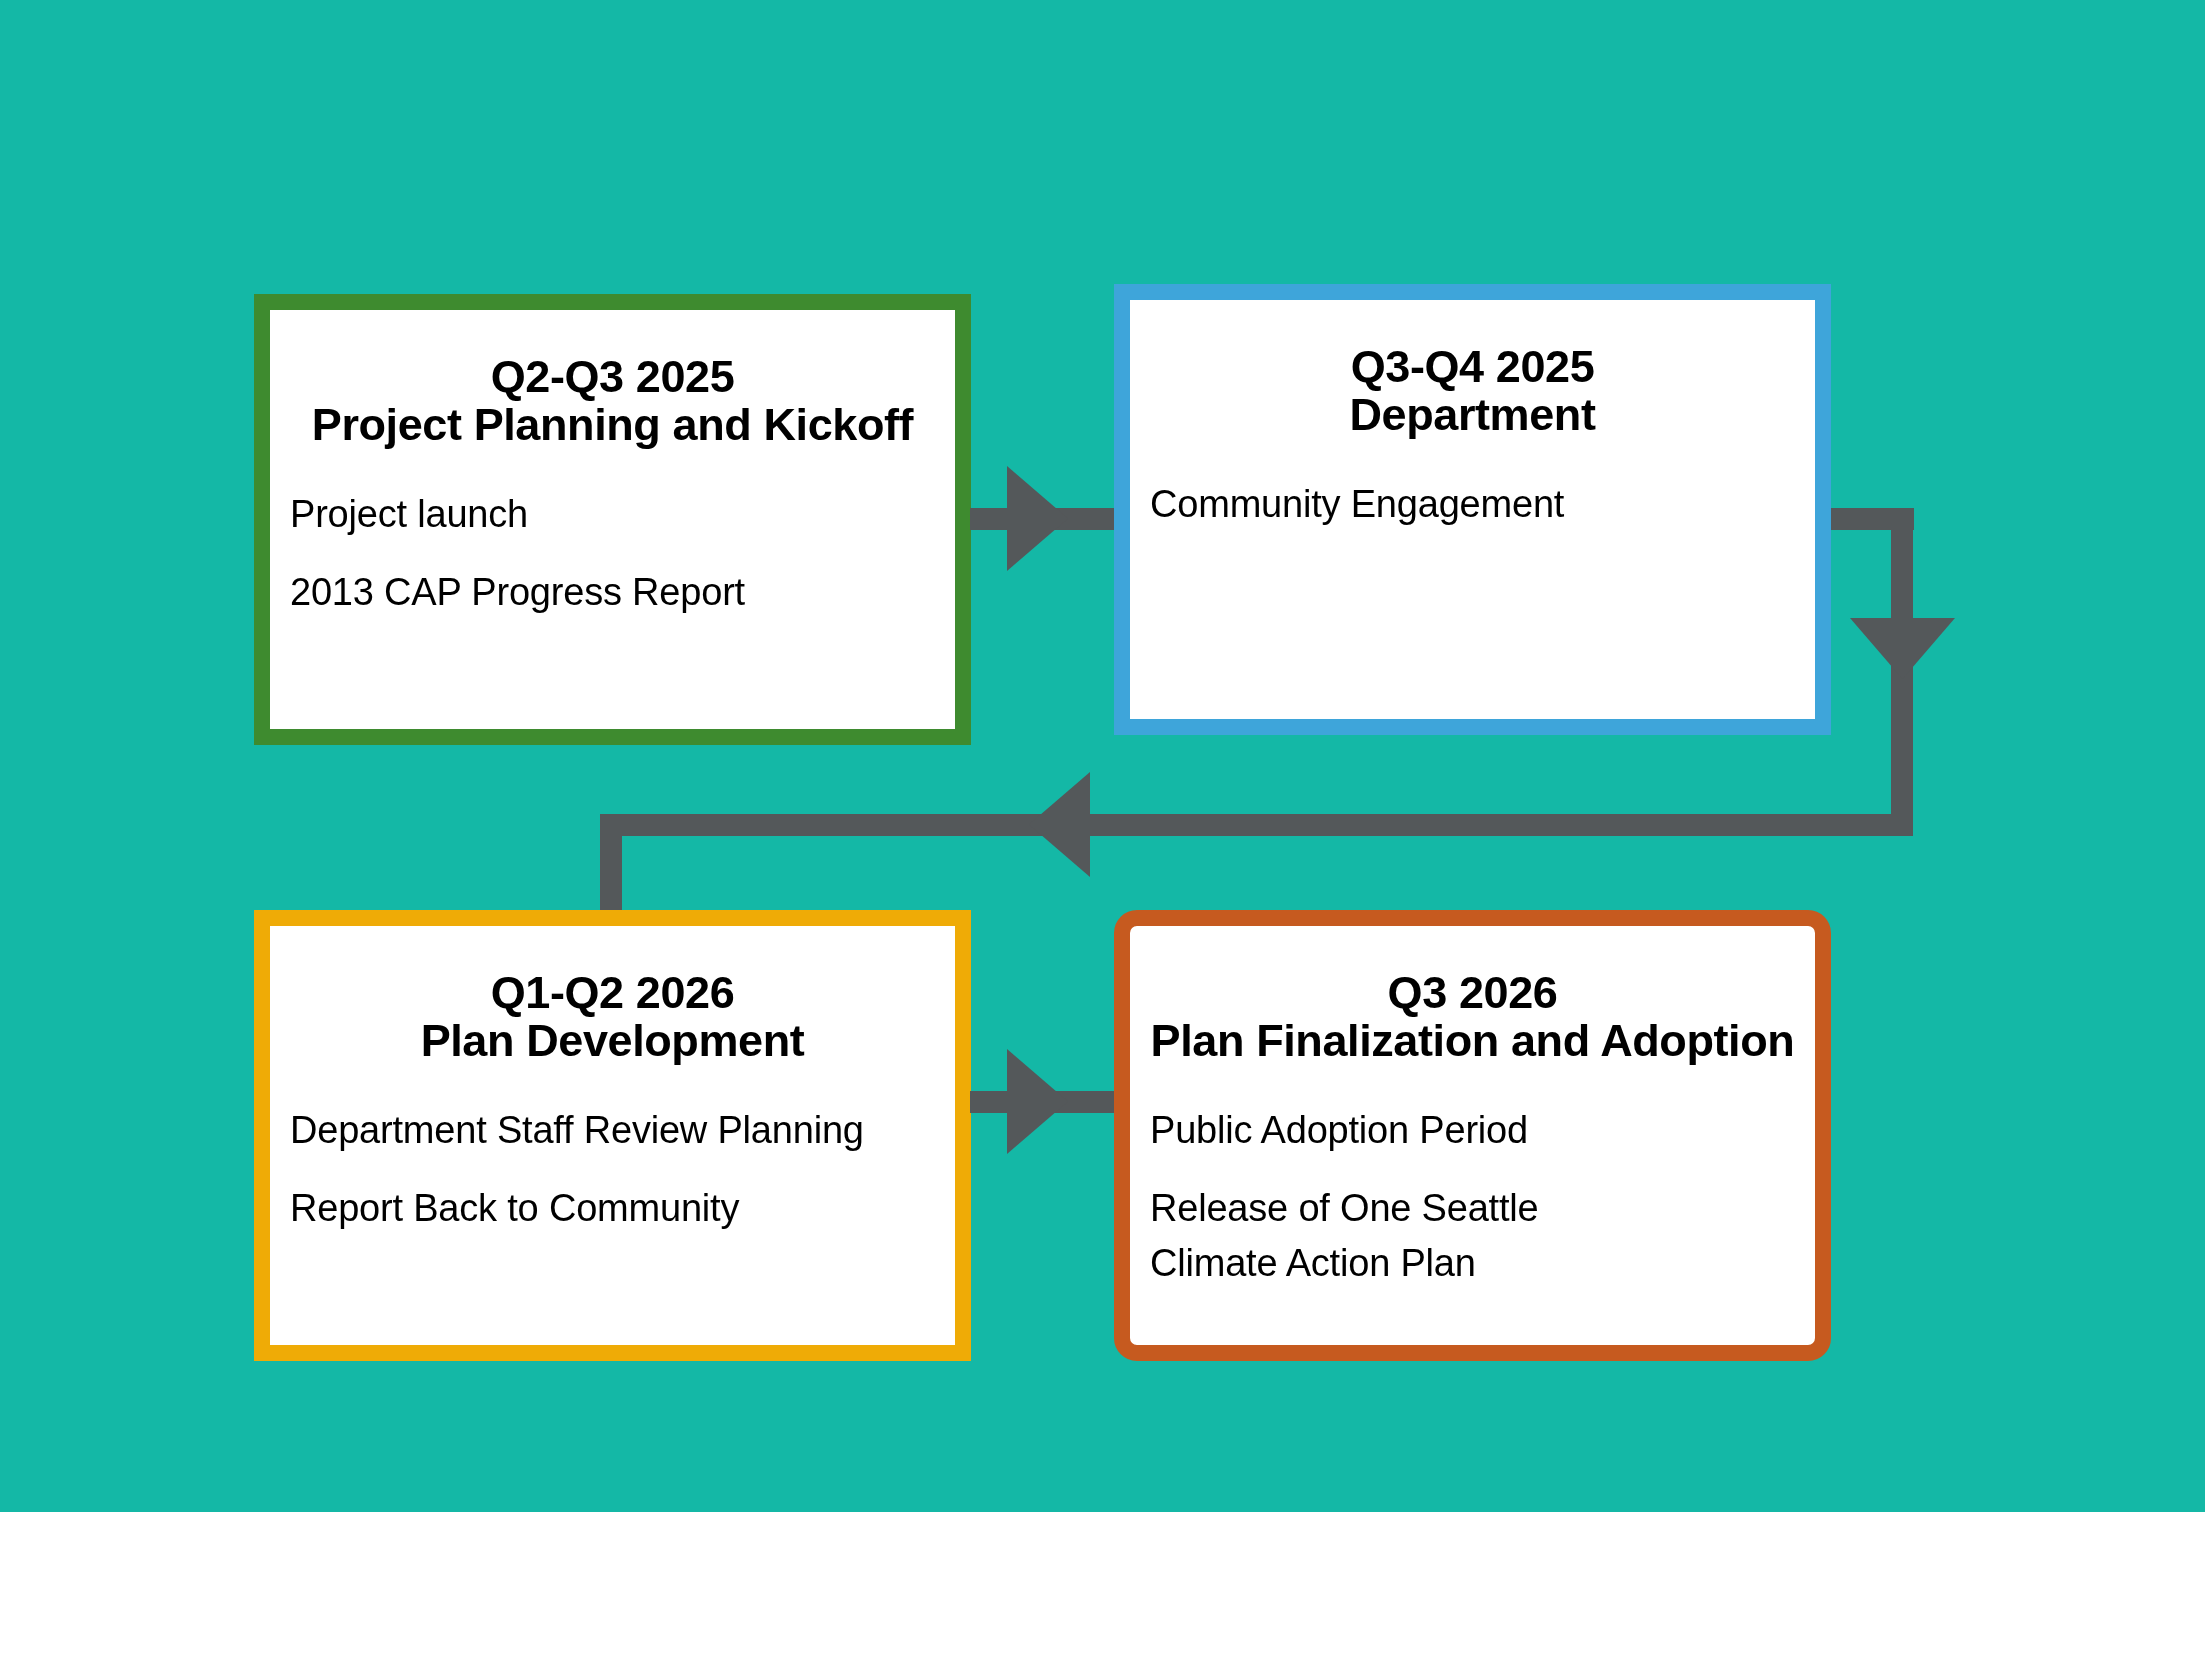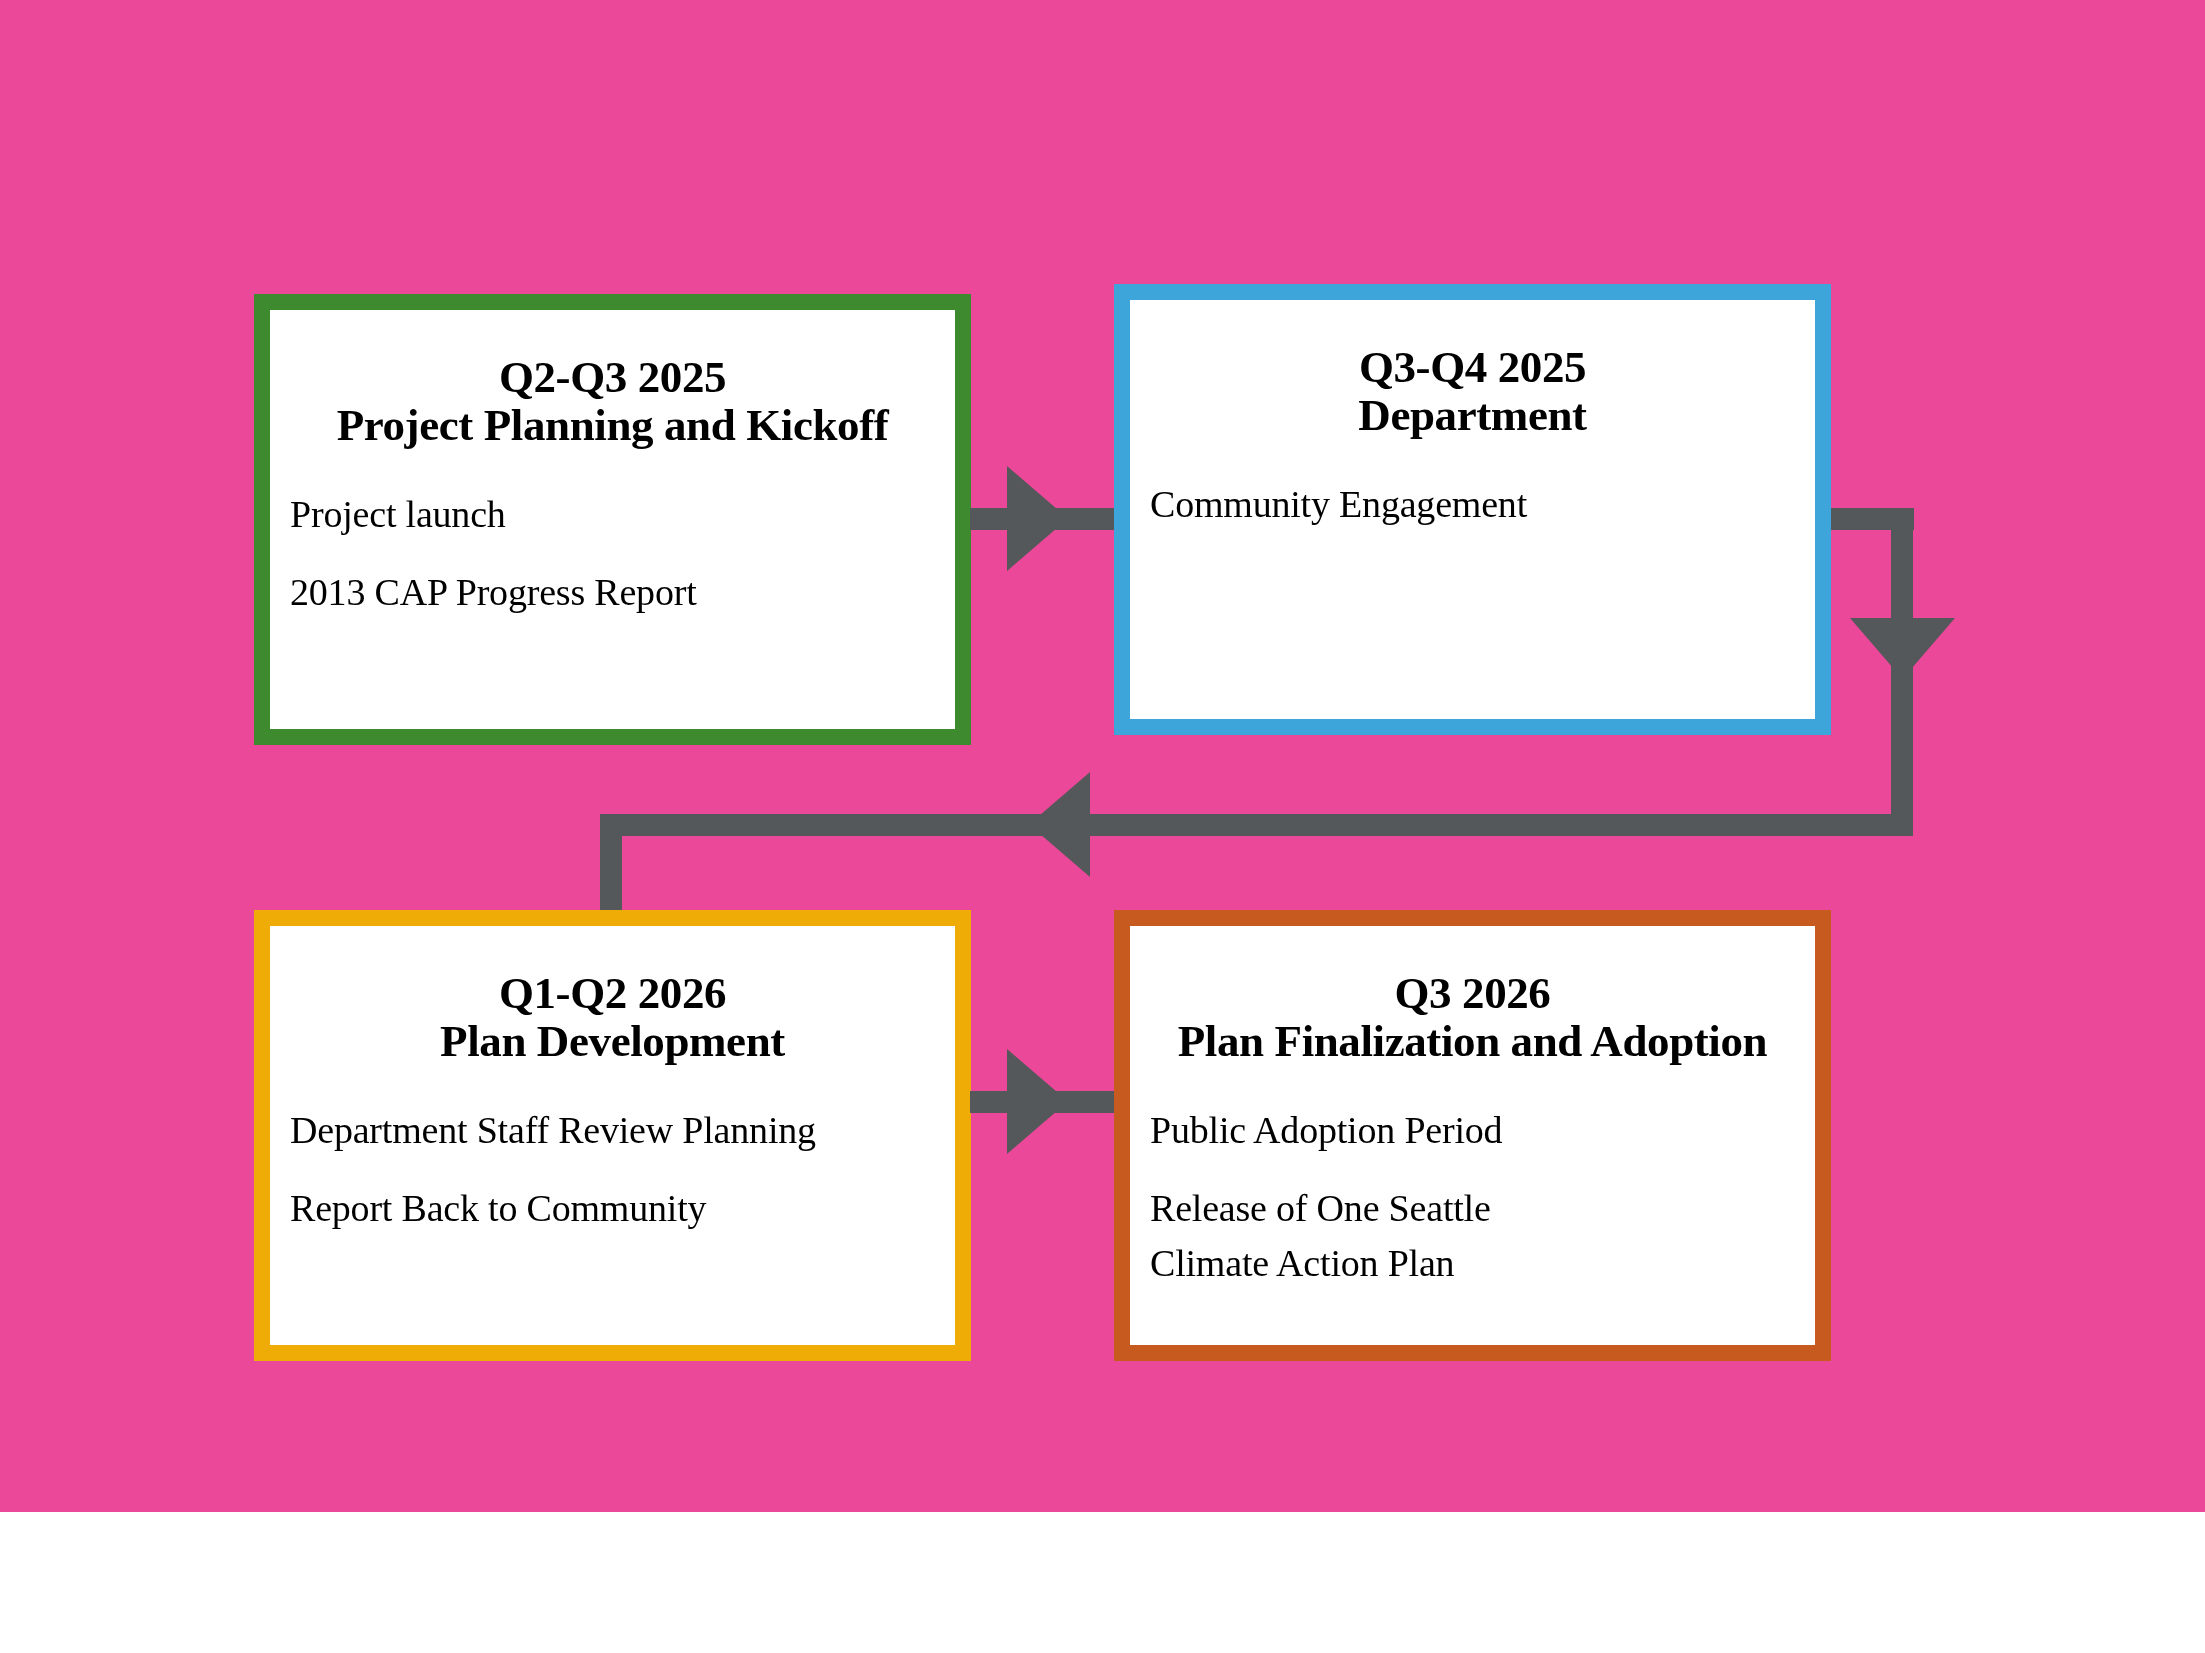--- a/index.html
+++ b/index.html
@@ -1,21 +1,21 @@
 <!DOCTYPE html>
 <html style="font-size:13.2px"><head>
 <meta charset="utf-8">
 <style>
   html, body { margin: 0; padding: 0; background: #ffffff; }
   #canvas {
     position: relative;
     width: 2205px;
     height: 1512px;
-    background: #ec4899;
-    font-family: Liberation Serif, serif;
+    background: #14b8a6;
+    font-family: Liberation Sans, sans-serif;
     color: #000000;
     overflow: hidden;
   }
 
   
   .stage {
     position: absolute;
     width: 717px;
     height: 451px;
     box-sizing: border-box;
@@ -97,21 +97,21 @@
     <div class="stage-heading">
       <div>Q1-Q2 2026</div>
       <div>Plan Development</div>
     </div>
     <div class="stage-body">
       <div class="stage-item">Department Staff Review Planning</div>
       <div class="stage-item">Report Back to Community</div>
     </div>
   </div>
 
-  <div class="stage" id="stage-finalization" style="border-color: rgb(198, 90, 31);">
+  <div class="stage" id="stage-finalization" style="border-color: rgb(198, 90, 31); border-radius: 23px;">
     <div class="stage-heading">
       <div>Q3 2026</div>
       <div>Plan Finalization and Adoption</div>
     </div>
     <div class="stage-body">
       <div class="stage-item">Public Adoption Period</div>
       <div class="stage-item">Release of One Seattle
 Climate Action Plan</div>
     </div>
   </div>

